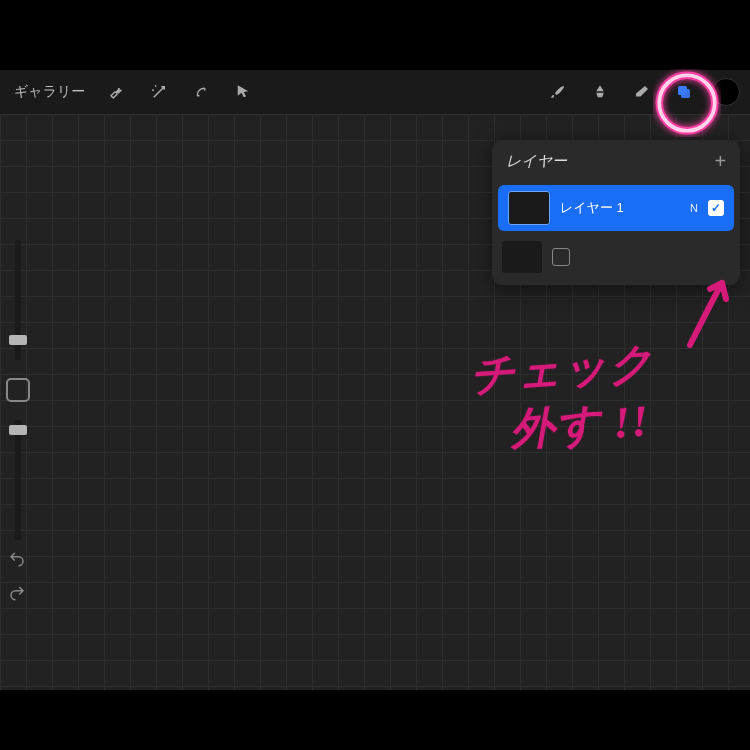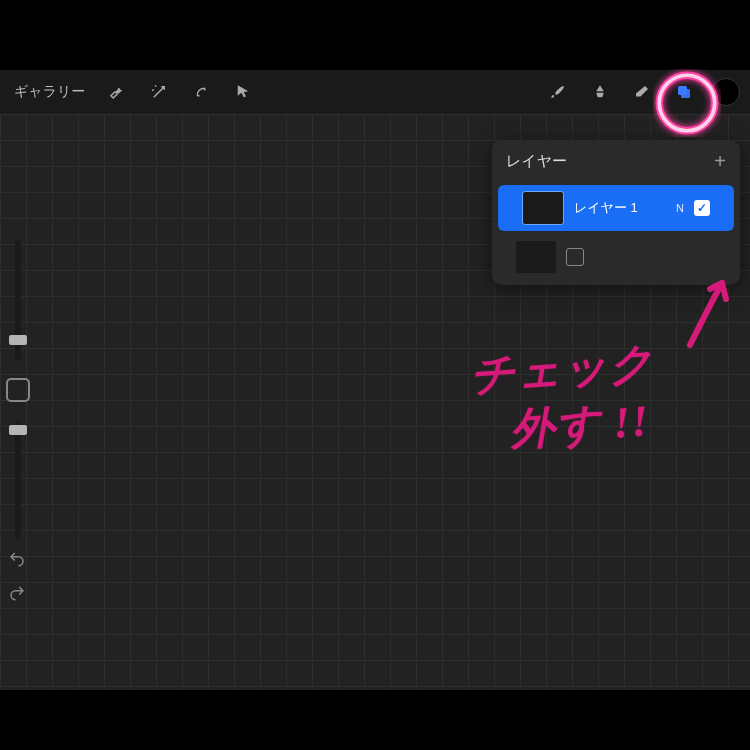--- a/index.html
+++ b/index.html
@@ -117,26 +117,27 @@
     box-shadow: 0 4px 20px rgba(0,0,0,0.5);
     z-index: 5;
   }
   .layers-header {
     display: flex;
     align-items: center;
     justify-content: space-between;
     padding: 10px 14px 8px 14px;
     font-size: 15px;
     color: #ddd;
+    font-style: italic;
   }
   .layers-header .plus { font-size: 20px; color: #999; }
   .layer-row {
     display: flex;
     align-items: center;
-    padding: 6px 24px;
+    padding: 6px 10px;
     gap: 10px;
     font-size: 13px;
   }
   .layer-row.selected {
     background: #1a6ef5;
     color: #fff;
     margin: 4px 6px;
     border-radius: 6px;
   }
   .layer-thumb {

